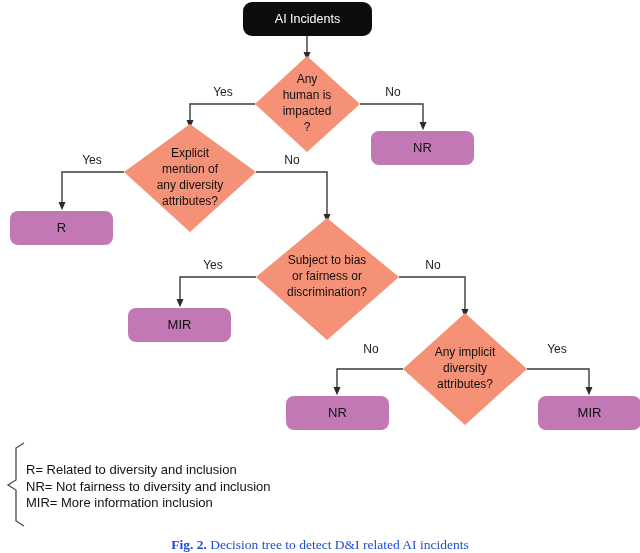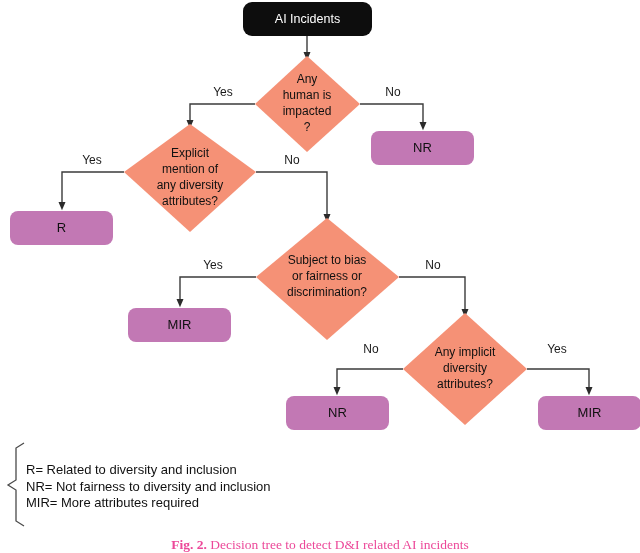--- a/index.html
+++ b/index.html
@@ -76,21 +76,21 @@
     white-space: nowrap;
   }
   .caption {
     position: absolute;
     left: 0;
     top: 537px;
     width: 640px;
     text-align: center;
     font-family: "Liberation Serif", serif;
     font-size: 13.5px;
-    color: #ec4899;
+    color: #1d4ed8;
     white-space: nowrap;
     overflow: hidden;
   }
   .caption b {
     font-weight: bold;
   }
 </style>
 </head>
 <body>
 
@@ -189,21 +189,21 @@
     <text class="edge-label" x="433" y="266">No</text>
     <text class="edge-label" x="371" y="350">No</text>
     <text class="edge-label" x="557" y="350">Yes</text>
 
     <path class="bracket" d="M24,443 L16,448 L16,480 L8,485 L16,490 L16,521 L24,526"></path>
   </svg>
 
   <div class="legend-block">
     <div class="legend-line">R= Related to diversity and inclusion</div>
     <div class="legend-line">NR= Not fairness to diversity and inclusion</div>
-    <div class="legend-line">MIR= More attributes required</div>
+    <div class="legend-line">MIR= More information inclusion</div>
   </div>
 
   <div class="caption">
     <b>Fig. 2.</b>
     <span>Decision tree to detect D&amp;I related AI incidents</span>
   </div>
 
 </div>
 
 </body></html>

